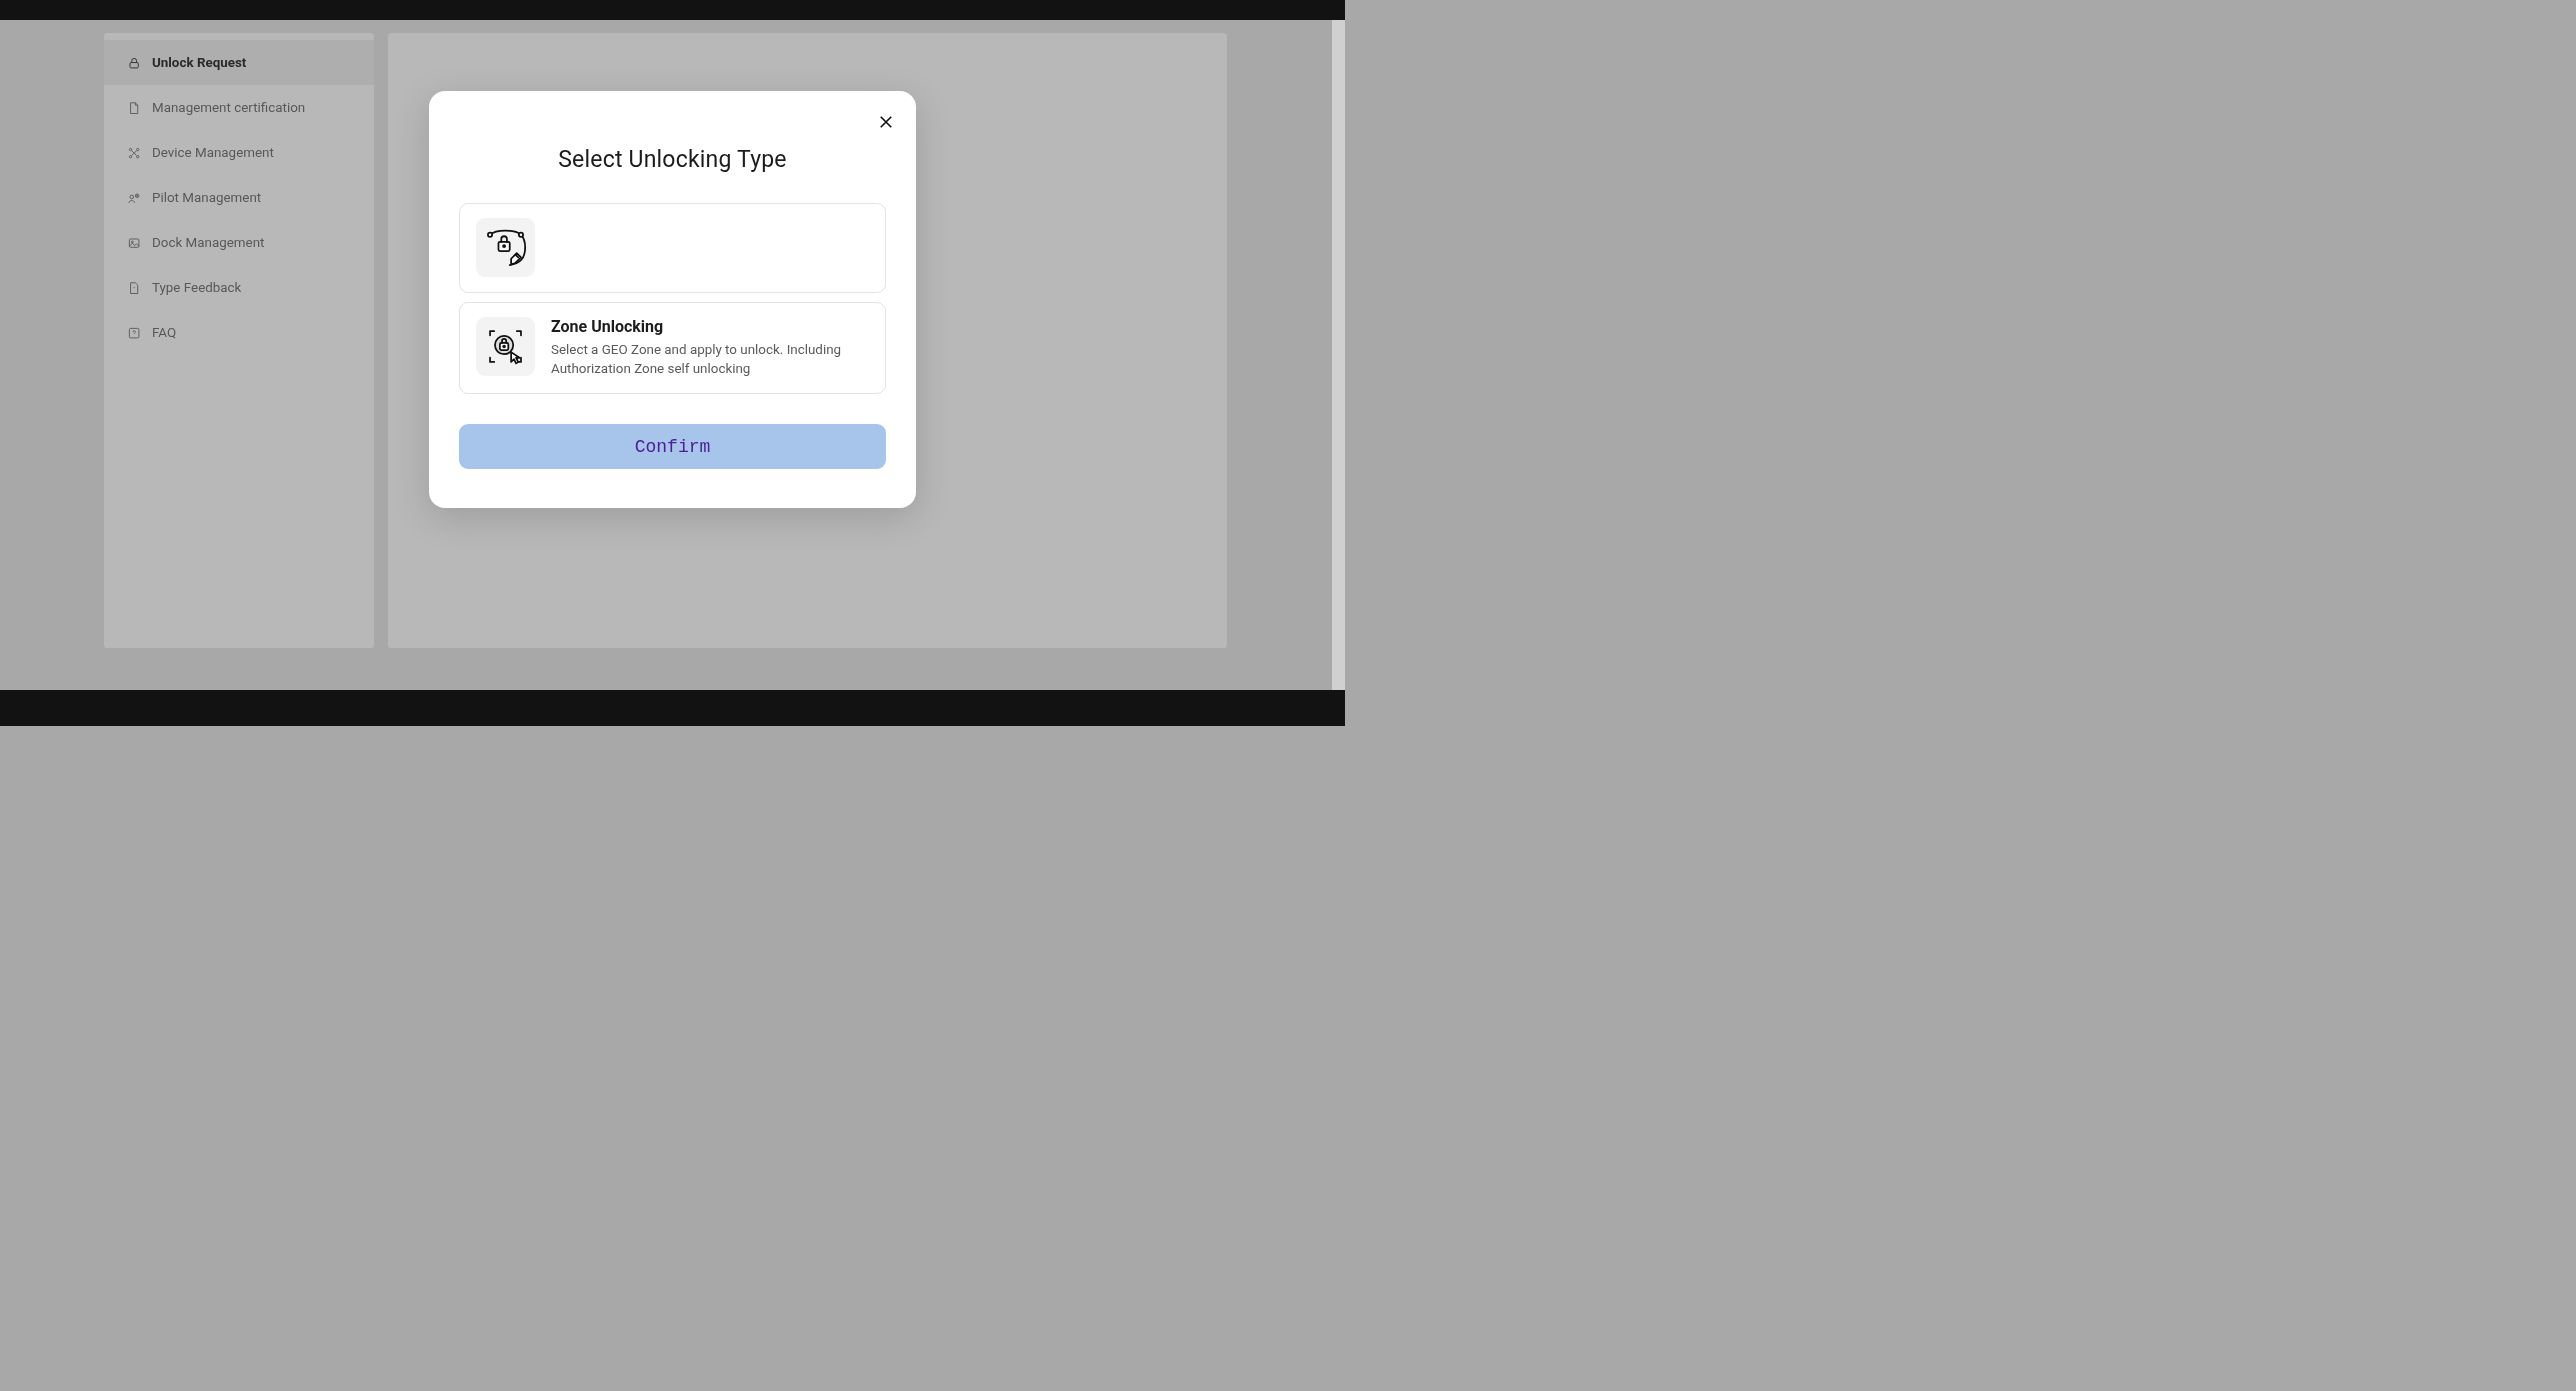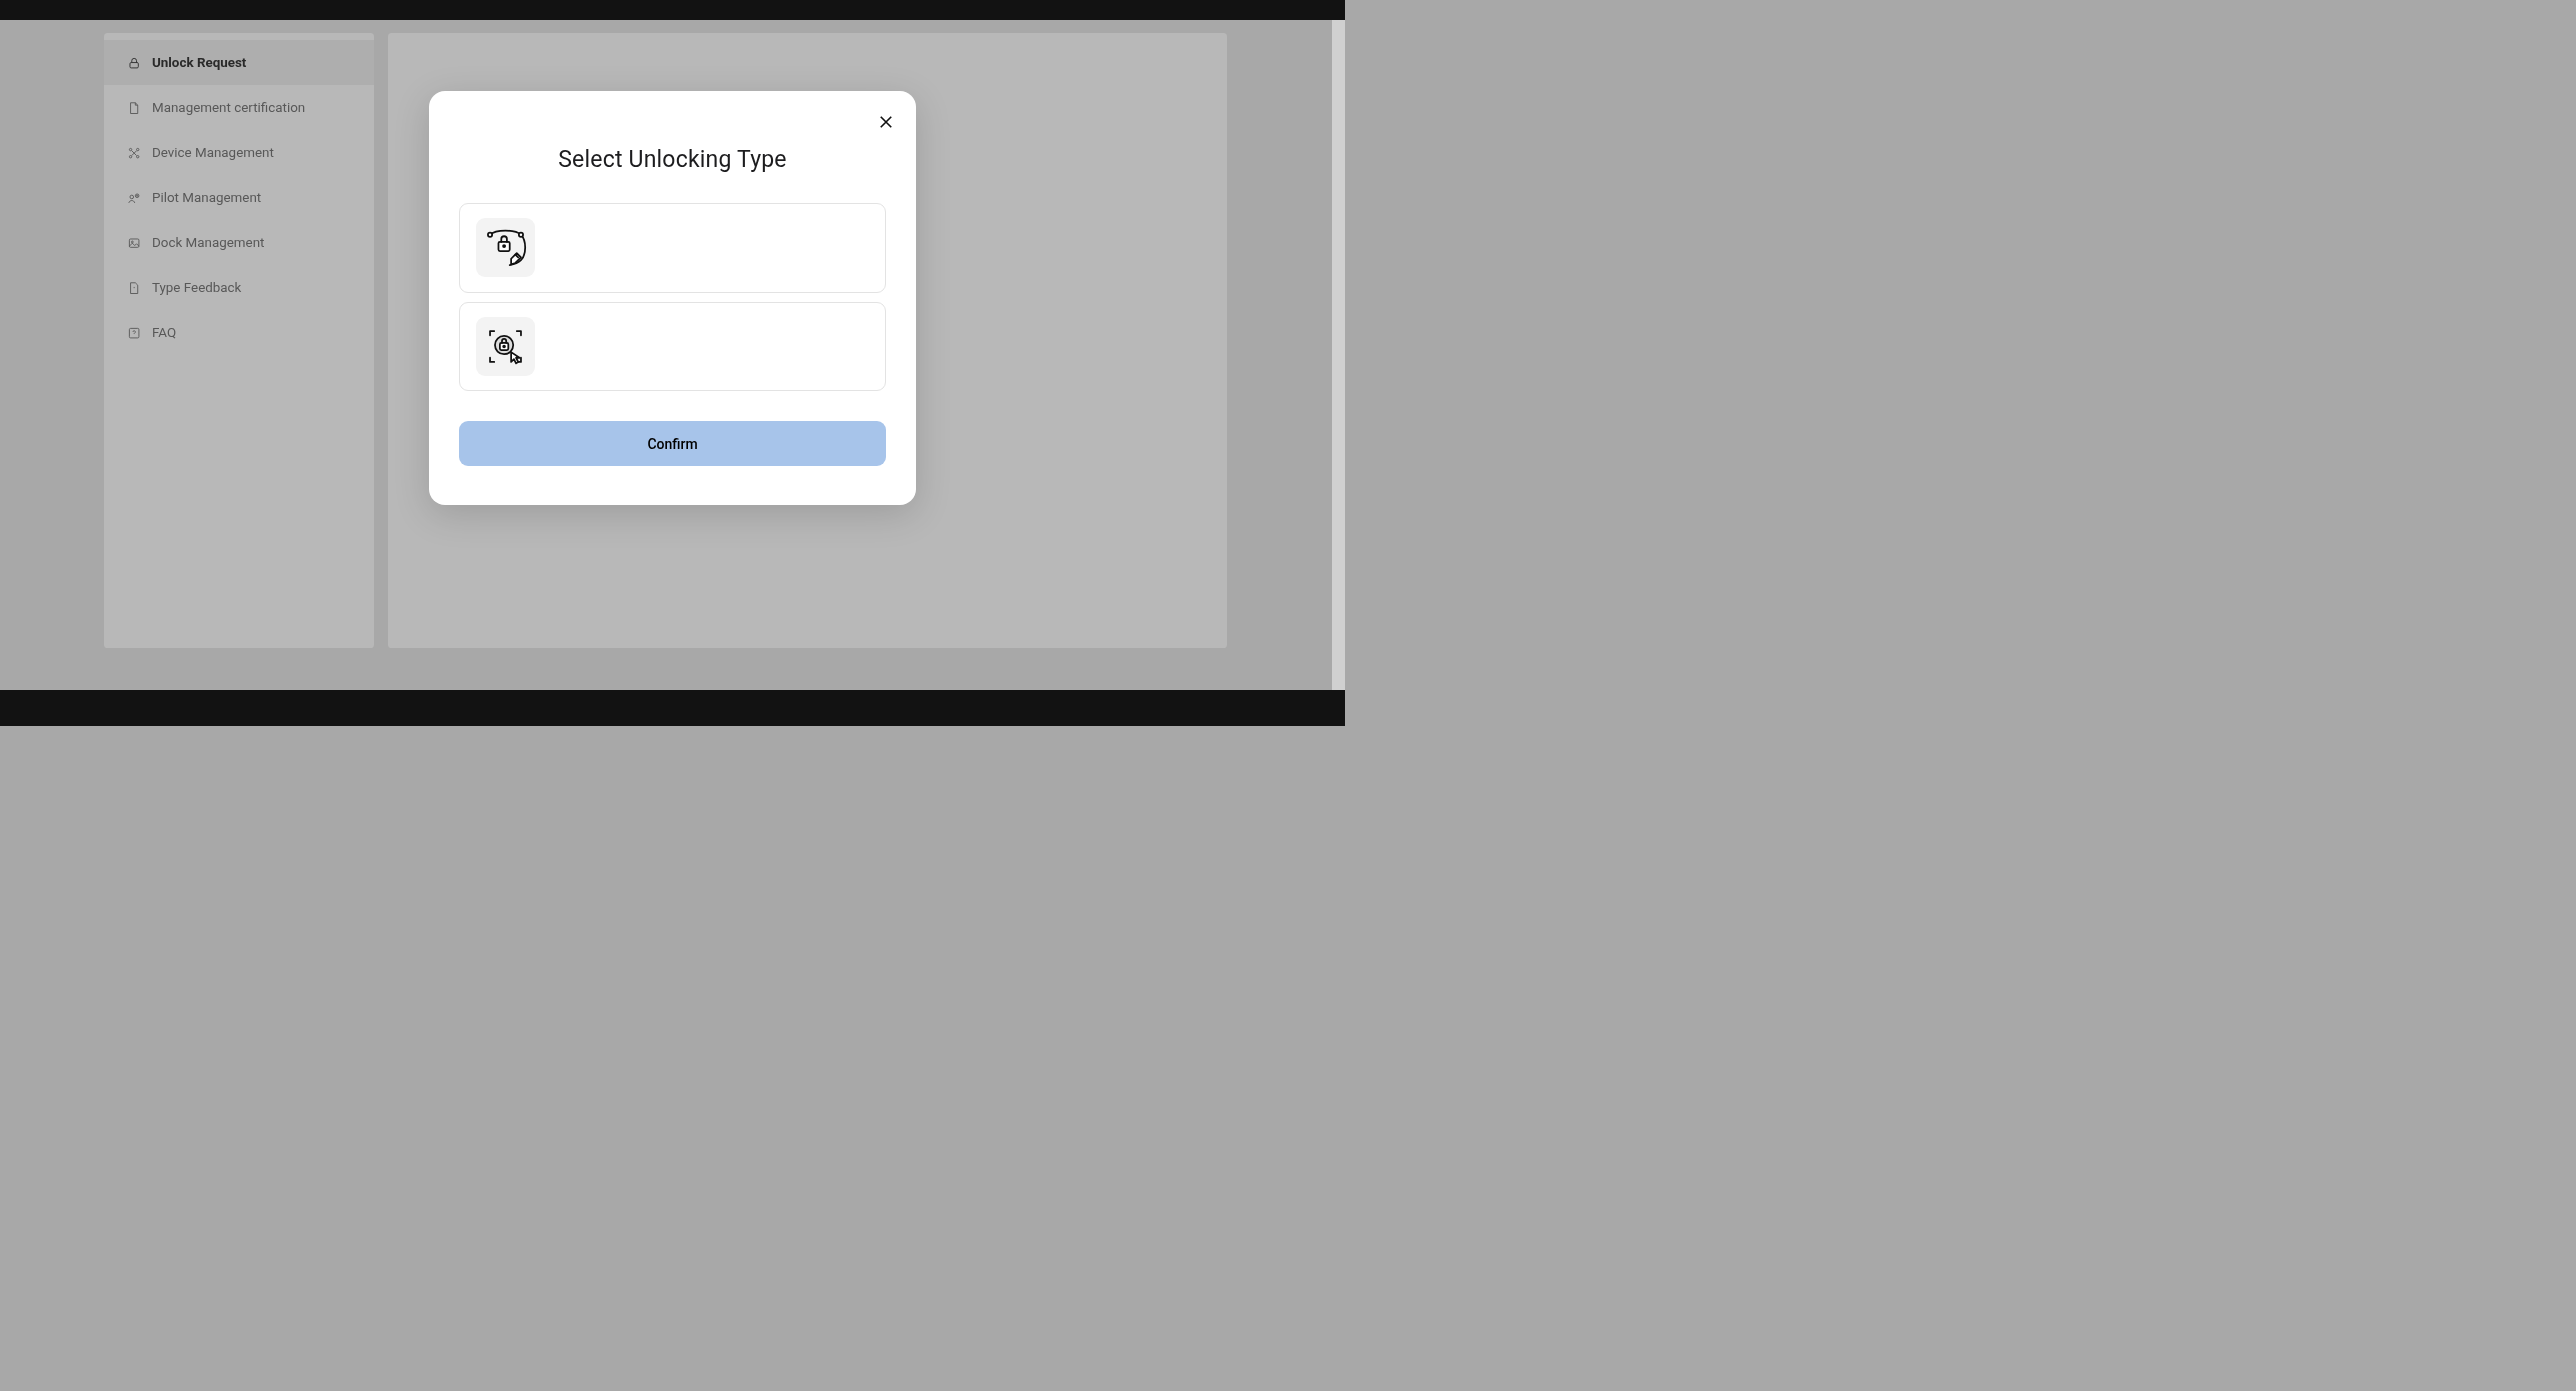--- a/index.html
+++ b/index.html
@@ -152,24 +152,25 @@
       line-height: 1.4;
       color: #5b5b5b;
     }
     .confirm-btn {
       margin-top: 30px;
       width: 100%;
       height: 45px;
       border: none;
       border-radius: 9px;
       background: #a7c4ea;
-      color: #000000;
-      font-size: 14px;
+      color: #4c1d95;
+      font-size: 18px;
       font-weight: 500;
       cursor: pointer;
+      font-family: Liberation Mono, monospace;
     }
   </style>
 </head>
 <body>
 
 <div class="page">
   <div class="topbar"></div>
   <div class="rightstrip"></div>
 
   <div class="content-row">
@@ -284,20 +285,24 @@
       <div class="option-icon">
         <svg viewBox="0 0 64 64" fill="none" stroke="#111" stroke-width="2.5" stroke-linecap="round" stroke-linejoin="round">
           <path d="M10 16v-6h6M48 10h6v6M10 48v6h6M54 48v6h-6"></path>
           <circle cx="30" cy="30" r="13" fill="#ddd"></circle>
           <rect x="24" y="27" width="12" height="10" rx="2" fill="#fff"></rect>
           <path d="M27 27v-3a3 3 0 0 1 6 0v3"></path>
           <circle cx="30" cy="32" r="1.3" fill="#111"></circle>
           <path d="M40 40l0 14 4-4 3 6 3-2-3-6 5 0z" fill="#fff"></path>
         </svg>
       </div>
+      <div class="option-text">
+        <div class="option-title">Zone Unlocking</div>
+        <div class="option-desc">Select a GEO Zone and apply to unlock. Including Authorization Zone self unlocking</div>
+      </div>
     </div>
 
     <button class="confirm-btn">Confirm</button>
   </div>
 
   <div class="bottombar"></div>
 </div>
 
 
 </body></html>

